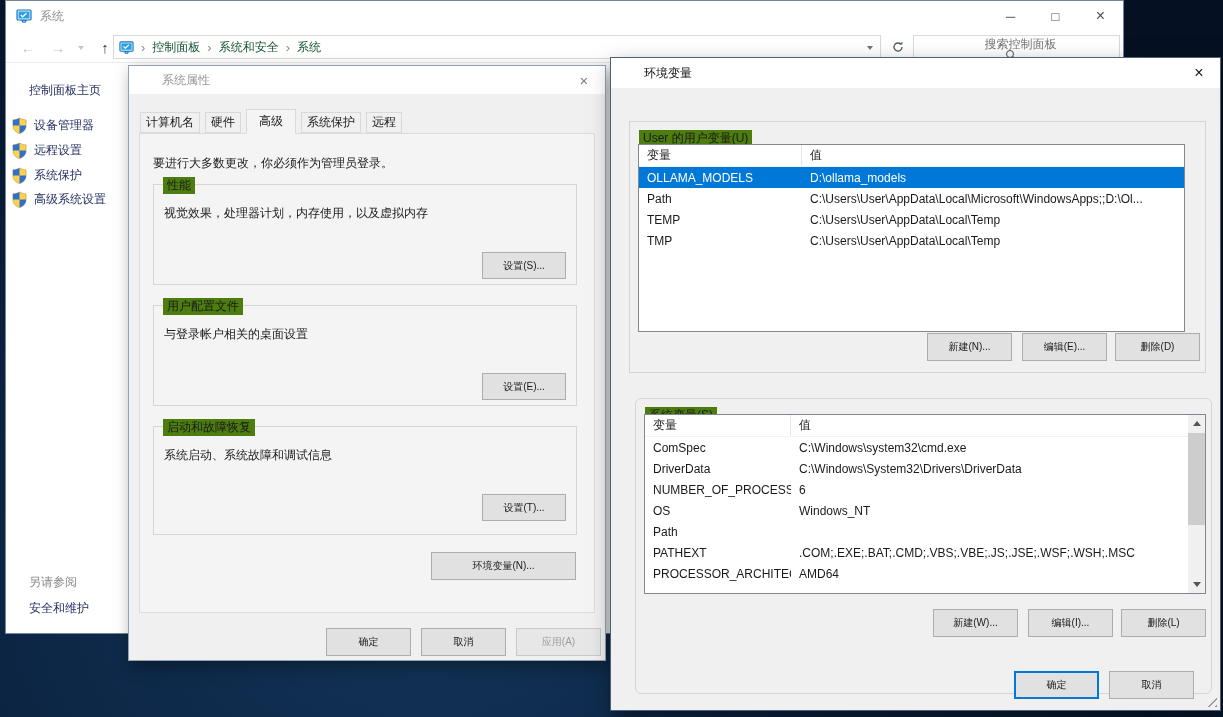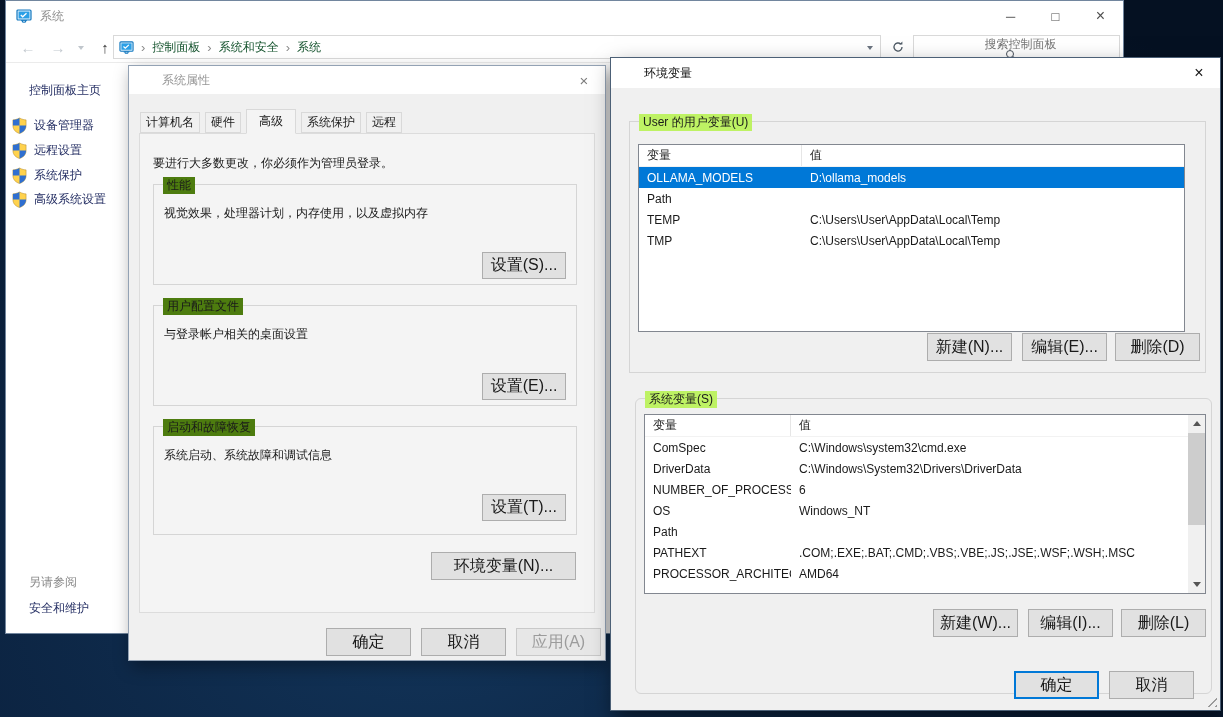--- a/index.html
+++ b/index.html
@@ -56,40 +56,40 @@
   .side-see { position:absolute; left:23px; top:573px; color:#8a8a8a; }
   .side-link { position:absolute; left:23px; top:599px; color:#242e63; }
 
   
   .dialog { position:absolute; background:#f0f0f0; }
   .dlg-titlebar { height:28px; background:#fff; display:flex; align-items:center;padding-left:20px; }
   .dlg-title { margin-left:13px; }
   .dlg-close { margin-left:auto; width:42px; height:100%; display:flex; align-items:center;
     justify-content:center; font-size:15px; }
   .btn { position:absolute; width:85px; height:28px; background:#e1e1e1; border:1px solid #adadad;
-    display:flex; align-items:center; justify-content:center; font-size:16px; cursor:default; }
+    display:flex; align-items:center; justify-content:center; font-size:10px; cursor:default; }
   .btn.disabled { color:#9c9c9c; background:#e7e7e7; border-color:#c9c9c9; }
   .btn.default-focus { border:2px solid #0078d7; }
 
   
   #sysprops { left:128px; top:65px; width:478px; height:596px; border:1px solid #93a2b4;
     box-shadow:3px 6px 16px rgba(0,0,0,.35); z-index:2; }
   #sysprops .dlg-title { color:#969696; }
   #sysprops .dlg-close { color:#7d7d7d; }
   .tabstrip { position:absolute; left:11px; top:43px; display:flex; align-items:flex-end; z-index:3; }
   .tab { height:21px; padding:0 5px; display:flex; align-items:center; background:#f0f0f0;
     border:1px solid #d9d9d9; margin-right:5px; white-space:nowrap; }
   .tab.active { height:25px; padding:0 12px; background:#f4f4f4; border-bottom:1px solid #f4f4f4;
     margin-bottom:-1px; }
   .tabpage { position:absolute; left:10px; top:67px; width:456px; height:480px;
     background:#f4f4f4; border:1px solid #dcdcdc; }
   .admin-note { position:absolute; left:13px; top:21px; }
   .groupbox { position:absolute; border:1px solid #d5d5d5; }
   .g-label { position:absolute; top:-8px; left:9px; padding:0 4px; background:#4d7c0f; }
-  #envdlg .g-label { background:#bef264; }
+  #envdlg .g-label { background:#4d7c0f;margin-top:16px; }
   .g-desc { position:absolute; left:10px; top:20px; white-space:nowrap; }
   .g-btn { top:67px; right:10px; width:84px; height:27px; }
   .gb-perf { left:13px; top:50px;  width:424px; height:101px; }
   .gb-prof { left:13px; top:171px; width:424px; height:101px; }
   .gb-boot { left:13px; top:292px; width:424px; height:109px; }
   .env-open-btn { left:291px; top:418px; width:145px; height:28px; }
   .sp-ok     { left:197px; top:562px; }
   .sp-cancel { left:292px; top:562px; }
   .sp-apply  { left:387px; top:562px; }
 
@@ -281,20 +281,21 @@
       <div class="tbl-head">
         <span class="th th-name">变量</span>
         <span class="th">值</span>
       </div>
       <div class="trow sel">
         <span class="cell c-name">OLLAMA_MODELS</span>
         <span class="cell c-val">D:\ollama_models</span>
       </div>
       <div class="trow">
         <span class="cell c-name">Path</span>
+        <span class="cell c-val">C:\Users\User\AppData\Local\Microsoft\WindowsApps;;D:\Ol...</span>
       </div>
       <div class="trow">
         <span class="cell c-name">TEMP</span>
         <span class="cell c-val">C:\Users\User\AppData\Local\Temp</span>
       </div>
       <div class="trow">
         <span class="cell c-name">TMP</span>
         <span class="cell c-val">C:\Users\User\AppData\Local\Temp</span>
       </div>
     </div>

